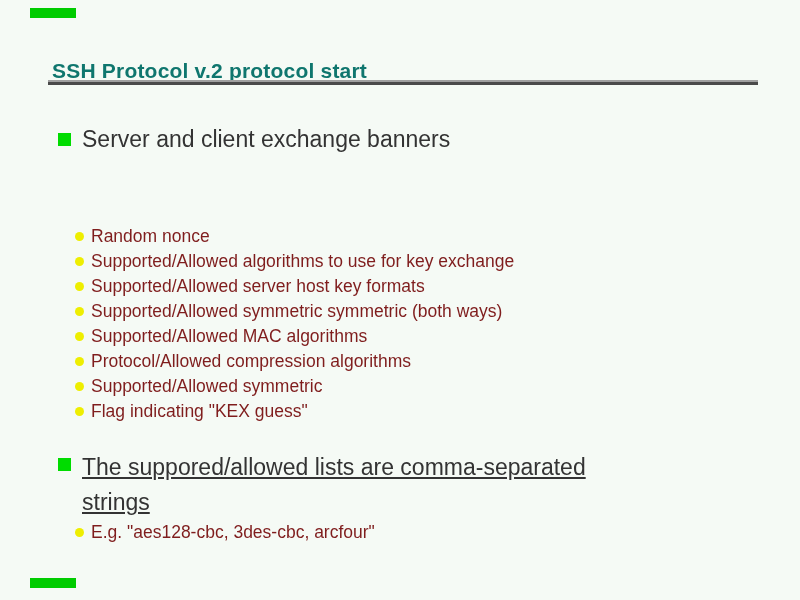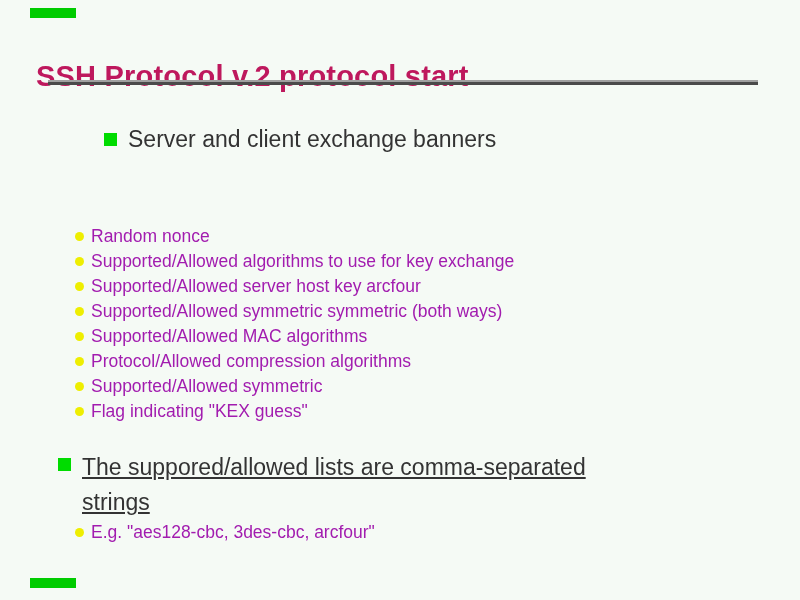--- a/index.html
+++ b/index.html
@@ -16,24 +16,24 @@
   .accent-bar {
     position: absolute;
     left: 30px; width: 46px; height: 10px;
     background: #00cc00;
   }
   .accent-bar.top { top: 8px; }
   .accent-bar.bottom { top: 578px; }
 
   .slide-title {
     position: absolute;
-    left: 36px; top: 41px;
-    font-size: 29px;
+    left: 52px; top: 41px;
+    font-size: 21px;
     line-height: 32px;
-    color: #be185d;
+    color: #0f766e;
     white-space: nowrap;
     letter-spacing: 0.2px;
   }
 
   .title-rule {
     position: absolute;
     left: 48px; top: 80px;
     width: 710px;
   }
   .title-rule .light { height: 2px; background: #a0a0a0; }
@@ -50,21 +50,21 @@
     width: 13px; height: 13px;
     background: #00dc00;
     margin-top: 8px;
     margin-right: 11px;
   }
   .bullet-text {
     font-size: 23px;
     line-height: 29px;
     color: #333333;
   }
-  #bullet-1 { top: 125px; margin-left: 46px; }
+  #bullet-1 { top: 125px; }
   #bullet-2 { top: 192px; }
   #bullet-3 { top: 450px; text-decoration: underline; }
   #bullet-3 .bullet-text { max-width: 525px; line-height: 35px; }
 
   .sub-list {
     position: absolute;
     left: 75px; top: 224px;
   }
   .sub-item {
     display: flex;
@@ -75,21 +75,21 @@
     flex: 0 0 auto;
     width: 9px; height: 9px;
     border-radius: 50%;
     background: #eeee00;
     margin-top: 8px;
     margin-right: 7px;
   }
   .sub-text {
     font-size: 17.5px;
     line-height: 25px;
-    color: #a21caf;
+    color: #7f1d1d;
     white-space: nowrap;
   }
   .sub-single {
     position: absolute;
     left: 75px; top: 520px;
     display: flex;
     align-items: flex-start;
   }
 </style>
 </head>
@@ -116,21 +116,21 @@
     <div class="sub-item">
       <span class="bullet-dot"></span>
       <span class="sub-text">Random nonce</span>
     </div>
     <div class="sub-item">
       <span class="bullet-dot"></span>
       <span class="sub-text">Supported/Allowed algorithms to use for key exchange</span>
     </div>
     <div class="sub-item">
       <span class="bullet-dot"></span>
-      <span class="sub-text">Supported/Allowed server host key arcfour</span>
+      <span class="sub-text">Supported/Allowed server host key formats</span>
     </div>
     <div class="sub-item">
       <span class="bullet-dot"></span>
       <span class="sub-text">Supported/Allowed symmetric symmetric (both ways)</span>
     </div>
     <div class="sub-item">
       <span class="bullet-dot"></span>
       <span class="sub-text">Supported/Allowed MAC algorithms</span>
     </div>
     <div class="sub-item">

